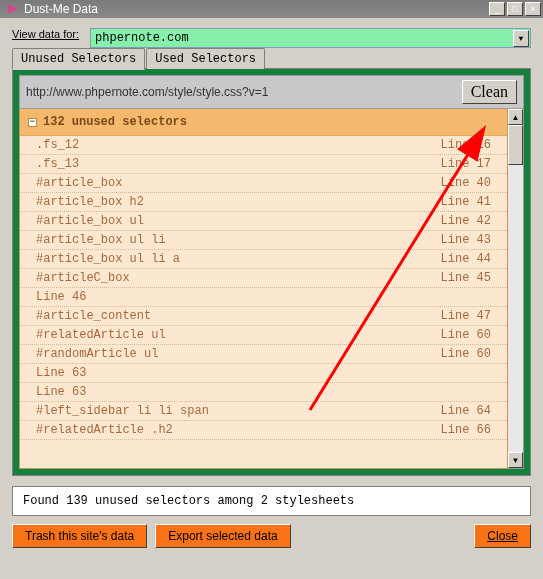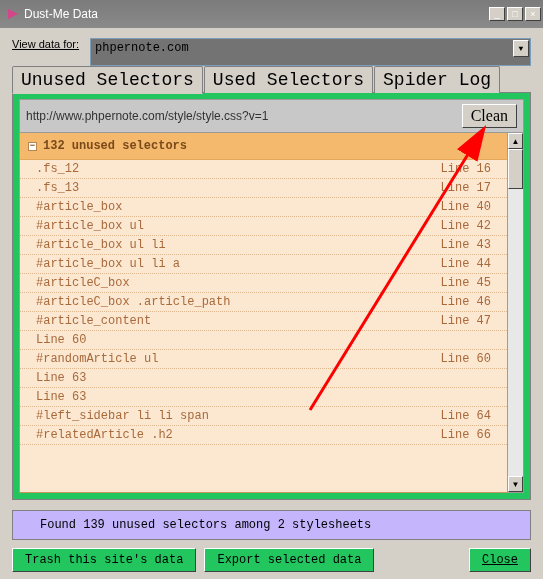--- a/index.html
+++ b/index.html
@@ -1,48 +1,48 @@
 <!DOCTYPE html>
 <html><head>
 <meta charset="utf-8">
 <style>
 * { box-sizing: border-box; margin: 0; padding: 0; }
 body { font-family: Tahoma, sans-serif; font-size: 11px; background: #d4d0c8; width: 543px; height: 579px; overflow: hidden; position: relative; }
-.titlebar { background: linear-gradient(#7b7b7b,#8a8a8a); height: 28px; display: flex; align-items: center; padding: 0 2px; color: #fff; }
+.titlebar { background: linear-gradient(#7b7b7b,#8a8a8a); height: 18px; display: flex; align-items: center; padding: 0 2px; color: #fff; }
 .titlebar .icon { width: 14px; height: 14px; margin: 0 4px; }
 .titlebar .title { flex: 1; font-size: 12px; }
 .winbtns { display: flex; gap: 2px; }
 .winbtn { width: 16px; height: 14px; background: #d4d0c8; border: 1px solid #fff; border-right-color:#404040; border-bottom-color:#404040; display:flex; align-items:center; justify-content:center; font-size:9px; font-family: Arial; }
 .content { padding: 10px 12px 8px; }
 .row1 { display:flex; align-items:flex-start; gap:11px; }
 .label { text-decoration: underline; }
-.select { flex:1; height:28px; border:1px solid #7f9db9; background:#737373; padding:2px 18px 2px 4px; position:relative; font-family: "Courier New", monospace; font-size:12px; }
+.select { flex:1; height:20px; border:1px solid #7f9db9; background:#86efac; padding:2px 18px 2px 4px; position:relative; font-family: "Courier New", monospace; font-size:12px; }
 .select .arrow { position:absolute; right:1px; top:1px; width:16px; height:17px; background:#d4d0c8; border:1px solid #fff; border-right-color:#404040; border-bottom-color:#404040; display:flex; align-items:center; justify-content:center; font-size:8px; }
 .tabs { display:flex; margin-bottom:-1px; position:relative; z-index:2; }
-.tab { padding:3px 8px; border:1px solid #808080; border-bottom:none; background:#d4d0c8; font-family:"Courier New",monospace; font-size:18px; margin-right:1px; border-radius:2px 2px 0 0; }
+.tab { padding:3px 8px; border:1px solid #808080; border-bottom:none; background:#d4d0c8; font-family:"Courier New",monospace; font-size:12px; margin-right:1px; border-radius:2px 2px 0 0; }
 .tab.active { background:#d4d0c8; border-bottom:1px solid #d4d0c8; margin-bottom:-1px; }
-.panel { border:1px solid #808080; background:#22c55e; padding:6px; position:relative; }
+.panel { border:1px solid #808080; background:#15803d; padding:6px; position:relative; }
 .urlrow { background:#c8c8c8; border:1px solid #9a9a99; padding:4px 6px; display:flex; align-items:center; gap:4px; font-size:12px; color:#333; }
 .urlrow .url { flex:1; }
 .btn { background:#d4d0c8; border:1px solid #fff; border-right-color:#404040; border-bottom-color:#404040; padding:2px 8px; font-size:16px; font-family:Tahoma; }
 .scrollwrap { display:flex; }
 .list { flex:1; background:#fce7d1; border:1px solid #c8955c; border-top:none; height:360px; overflow:hidden; font-family:"Courier New",monospace; font-size:12px; }
 .header { background:#f5b96e; color:#7a4a1a; font-weight:bold; padding:6px 8px; border-bottom:1px solid #e8a85a; display:flex; align-items:center; gap:6px; }
 .minus { width:9px; height:9px; border:1px solid #b8864c; background:#fff; display:flex; align-items:center; justify-content:center; font-size:9px; line-height:1; color:#7a4a1a; }
 .item { display:flex; padding:2px 16px; color:#a86a3c; border-bottom:1px dotted #e0b890; }
 .item .sel { flex:1; }
 .item .line { color:#a86a3c; }
 .scrollbar { width:16px; background:#e8e8e8; border:1px solid #9a9a99; border-left:none; border-top:none; display:flex; flex-direction:column; }
 .sbtn { height:16px; background:#d4d0c8; border:1px solid #fff; border-right-color:#404040; border-bottom-color:#404040; display:flex; align-items:center; justify-content:center; font-size:8px; }
 .thumb { height:40px; background:#d4d0c8; border:1px solid #fff; border-right-color:#404040; border-bottom-color:#404040; }
 .track { flex:1; }
-.status { border:1px solid #808080; background:#c4b5fd; padding:7px 27px; margin-top:10px; font-family:"Courier New",monospace; font-size:12px; }
+.status { border:1px solid #808080; background:#ffffff; padding:7px 10px; margin-top:10px; font-family:"Courier New",monospace; font-size:12px; }
 .bottom { display:flex; gap:8px; margin-top:8px; }
 .bottom .spacer { flex:1; }
-.bigbtn { background:#22c55e; border:1px solid #fff; border-right-color:#404040; border-bottom-color:#404040; padding:4px 12px; font-family:Liberation Mono, monospace; font-size:12px; }
+.bigbtn { background:#f97316; border:1px solid #fff; border-right-color:#404040; border-bottom-color:#404040; padding:4px 12px; font-family:Liberation Sans, sans-serif; font-size:12px; }
 .closebtn { text-decoration:underline; }
 .arrow-overlay { position:absolute; pointer-events:none; }
 </style>
 </head>
 <body>
 
 <div class="titlebar">
   <span class="icon">
     <svg viewBox="0 0 14 14">
         <polygon points="2,2 12,7 2,12" fill="#d4458a"></polygon>
@@ -61,21 +61,20 @@
     <span class="label">View data for:</span>
     <div class="select">
       <span>phpernote.com</span>
       <span class="arrow">▼</span>
     </div>
   </div>
 
   <div class="tabs">
     <div class="tab active">Unused Selectors</div>
     <div class="tab">Used Selectors</div>
-    <div class="tab">Spider Log</div>
   </div>
 
   <div class="panel">
     <div class="urlrow">
       <span class="url">http://www.phpernote.com/style/style.css?v=1</span>
       <button class="btn">Clean</button>
     </div>
     <div class="scrollwrap">
       <div class="list">
         <div class="header">
@@ -89,44 +88,48 @@
             </div>
             <div class="item">
               <span class="sel">.fs_13</span>
               <span class="line">Line 17</span>
             </div>
             <div class="item">
               <span class="sel">#article_box</span>
               <span class="line">Line 40</span>
             </div>
             <div class="item">
+              <span class="sel">#article_box h2</span>
+              <span class="line">Line 41</span>
+            </div>
+            <div class="item">
               <span class="sel">#article_box ul</span>
               <span class="line">Line 42</span>
             </div>
             <div class="item">
               <span class="sel">#article_box ul li</span>
               <span class="line">Line 43</span>
             </div>
             <div class="item">
               <span class="sel">#article_box ul li a</span>
               <span class="line">Line 44</span>
             </div>
             <div class="item">
               <span class="sel">#articleC_box</span>
               <span class="line">Line 45</span>
             </div>
             <div class="item">
-              <span class="sel">#articleC_box .article_path</span>
               <span class="line">Line 46</span>
             </div>
             <div class="item">
               <span class="sel">#article_content</span>
               <span class="line">Line 47</span>
             </div>
             <div class="item">
+              <span class="sel">#relatedArticle ul</span>
               <span class="line">Line 60</span>
             </div>
             <div class="item">
               <span class="sel">#randomArticle ul</span>
               <span class="line">Line 60</span>
             </div>
             <div class="item">
               <span class="line">Line 63</span>
             </div>
             <div class="item">

